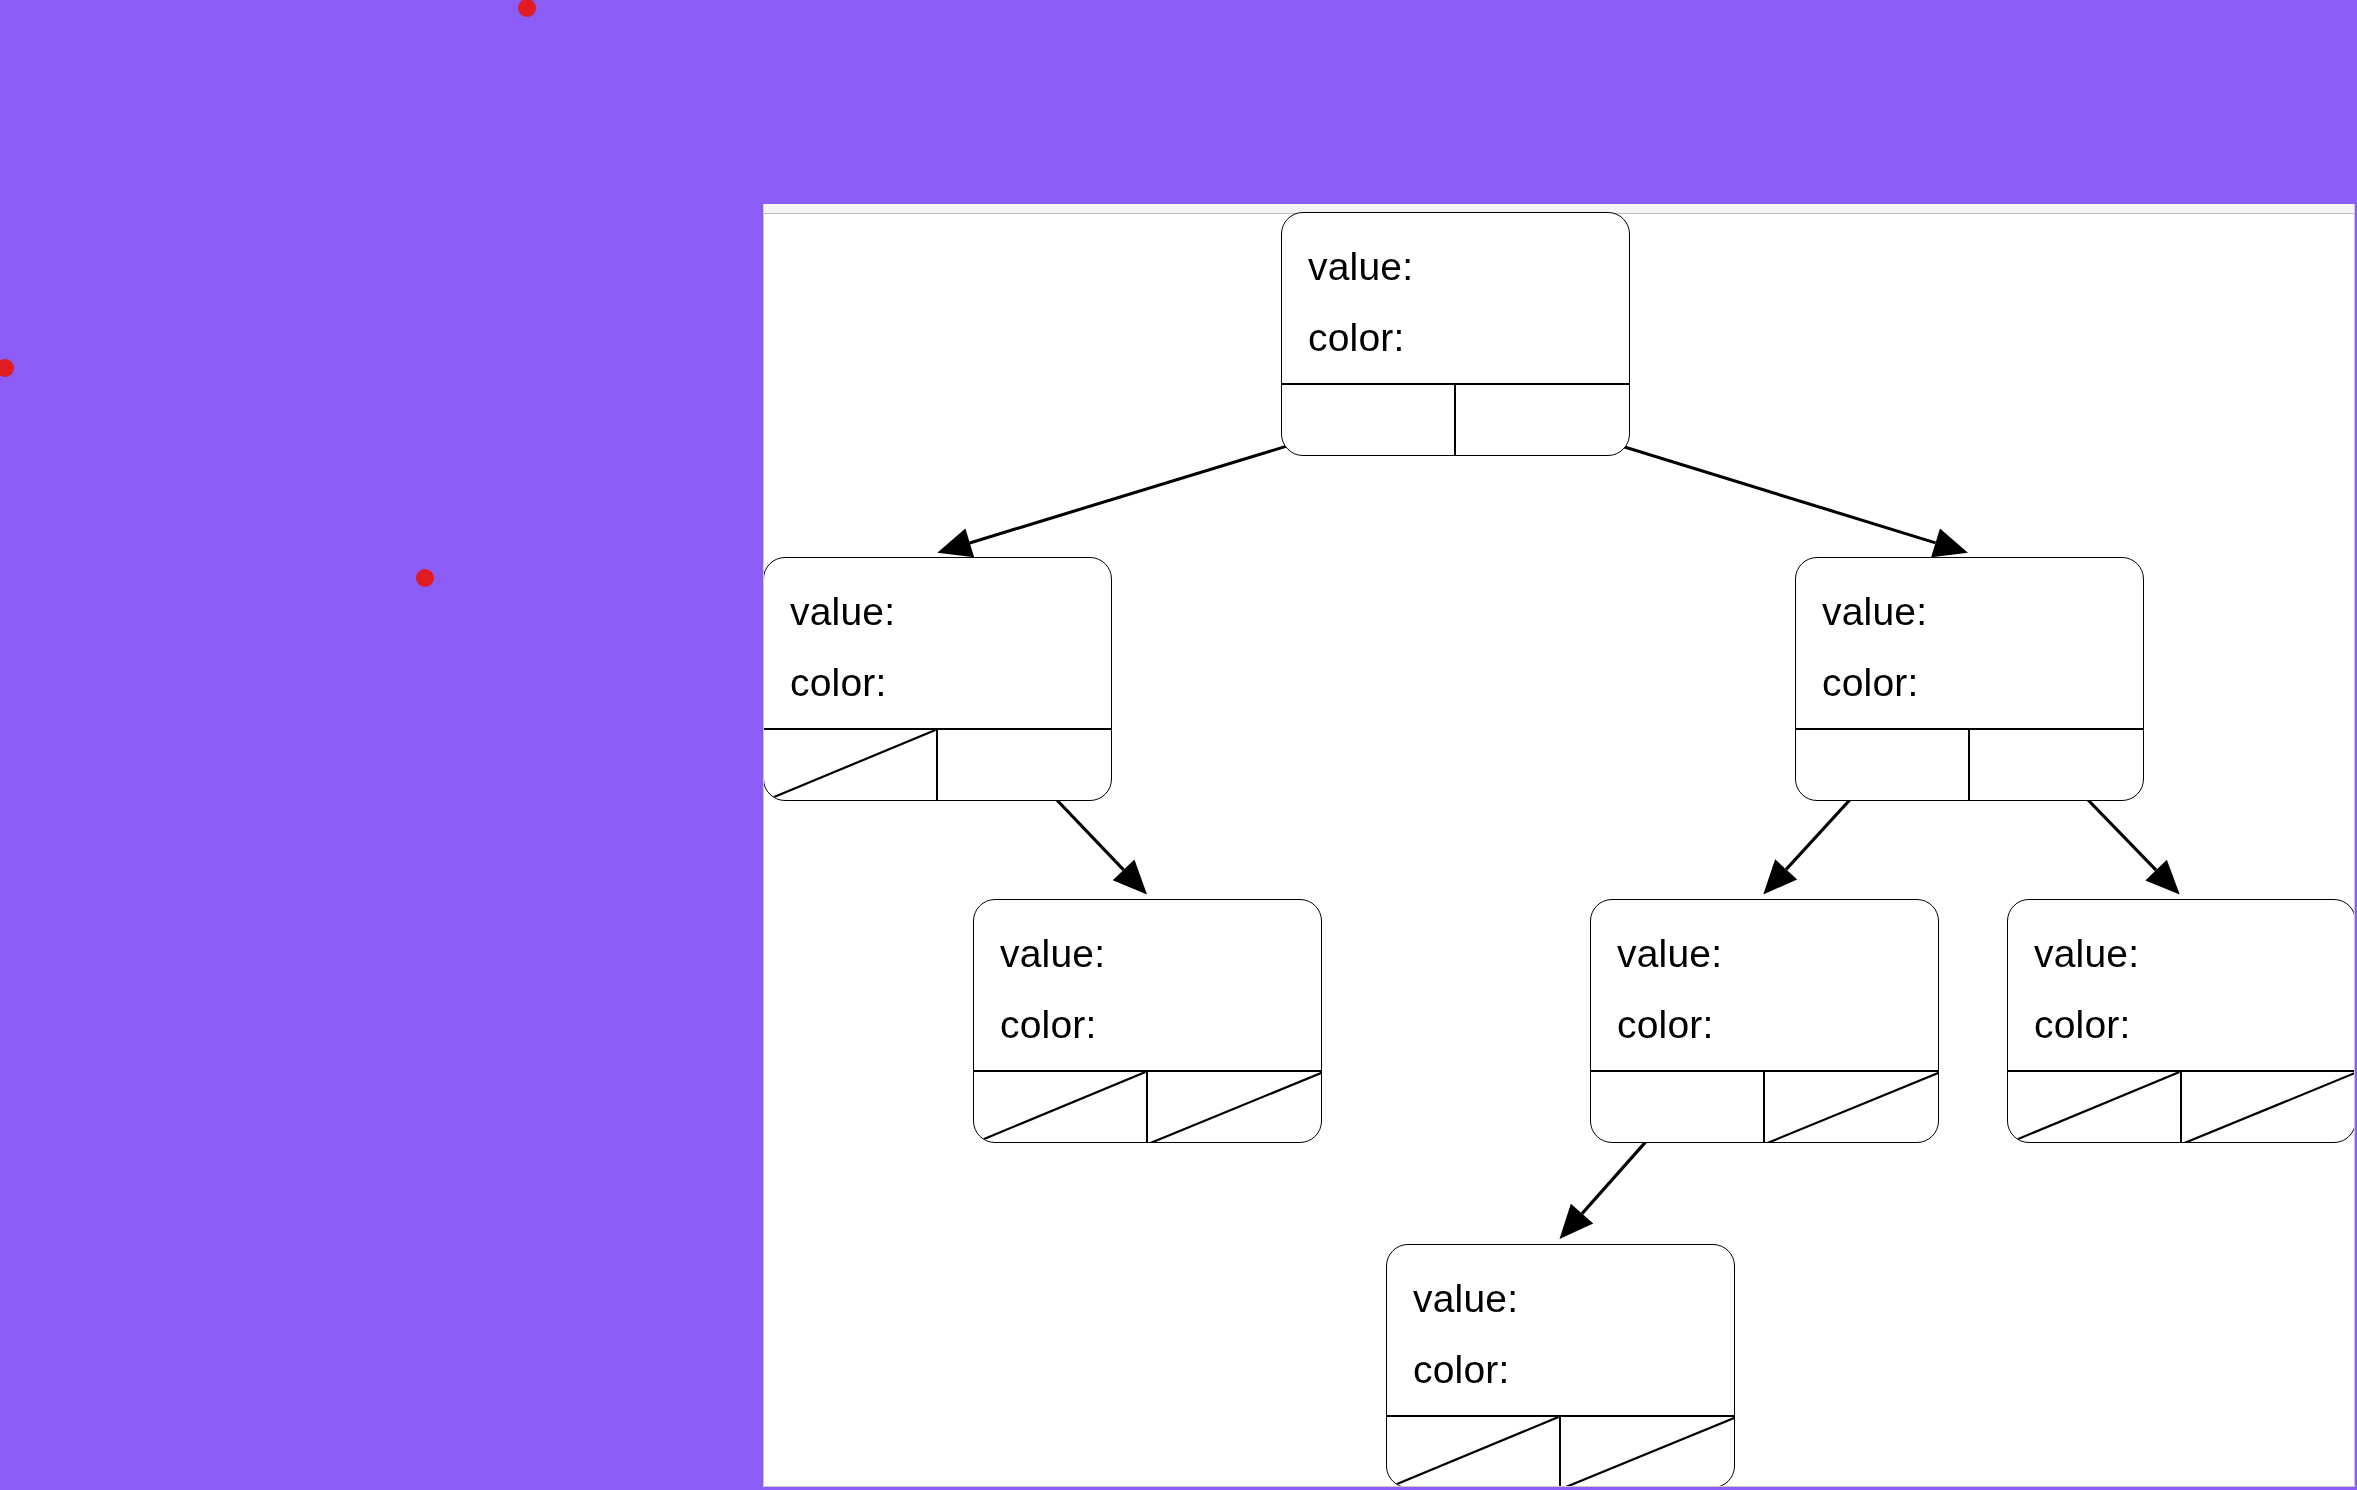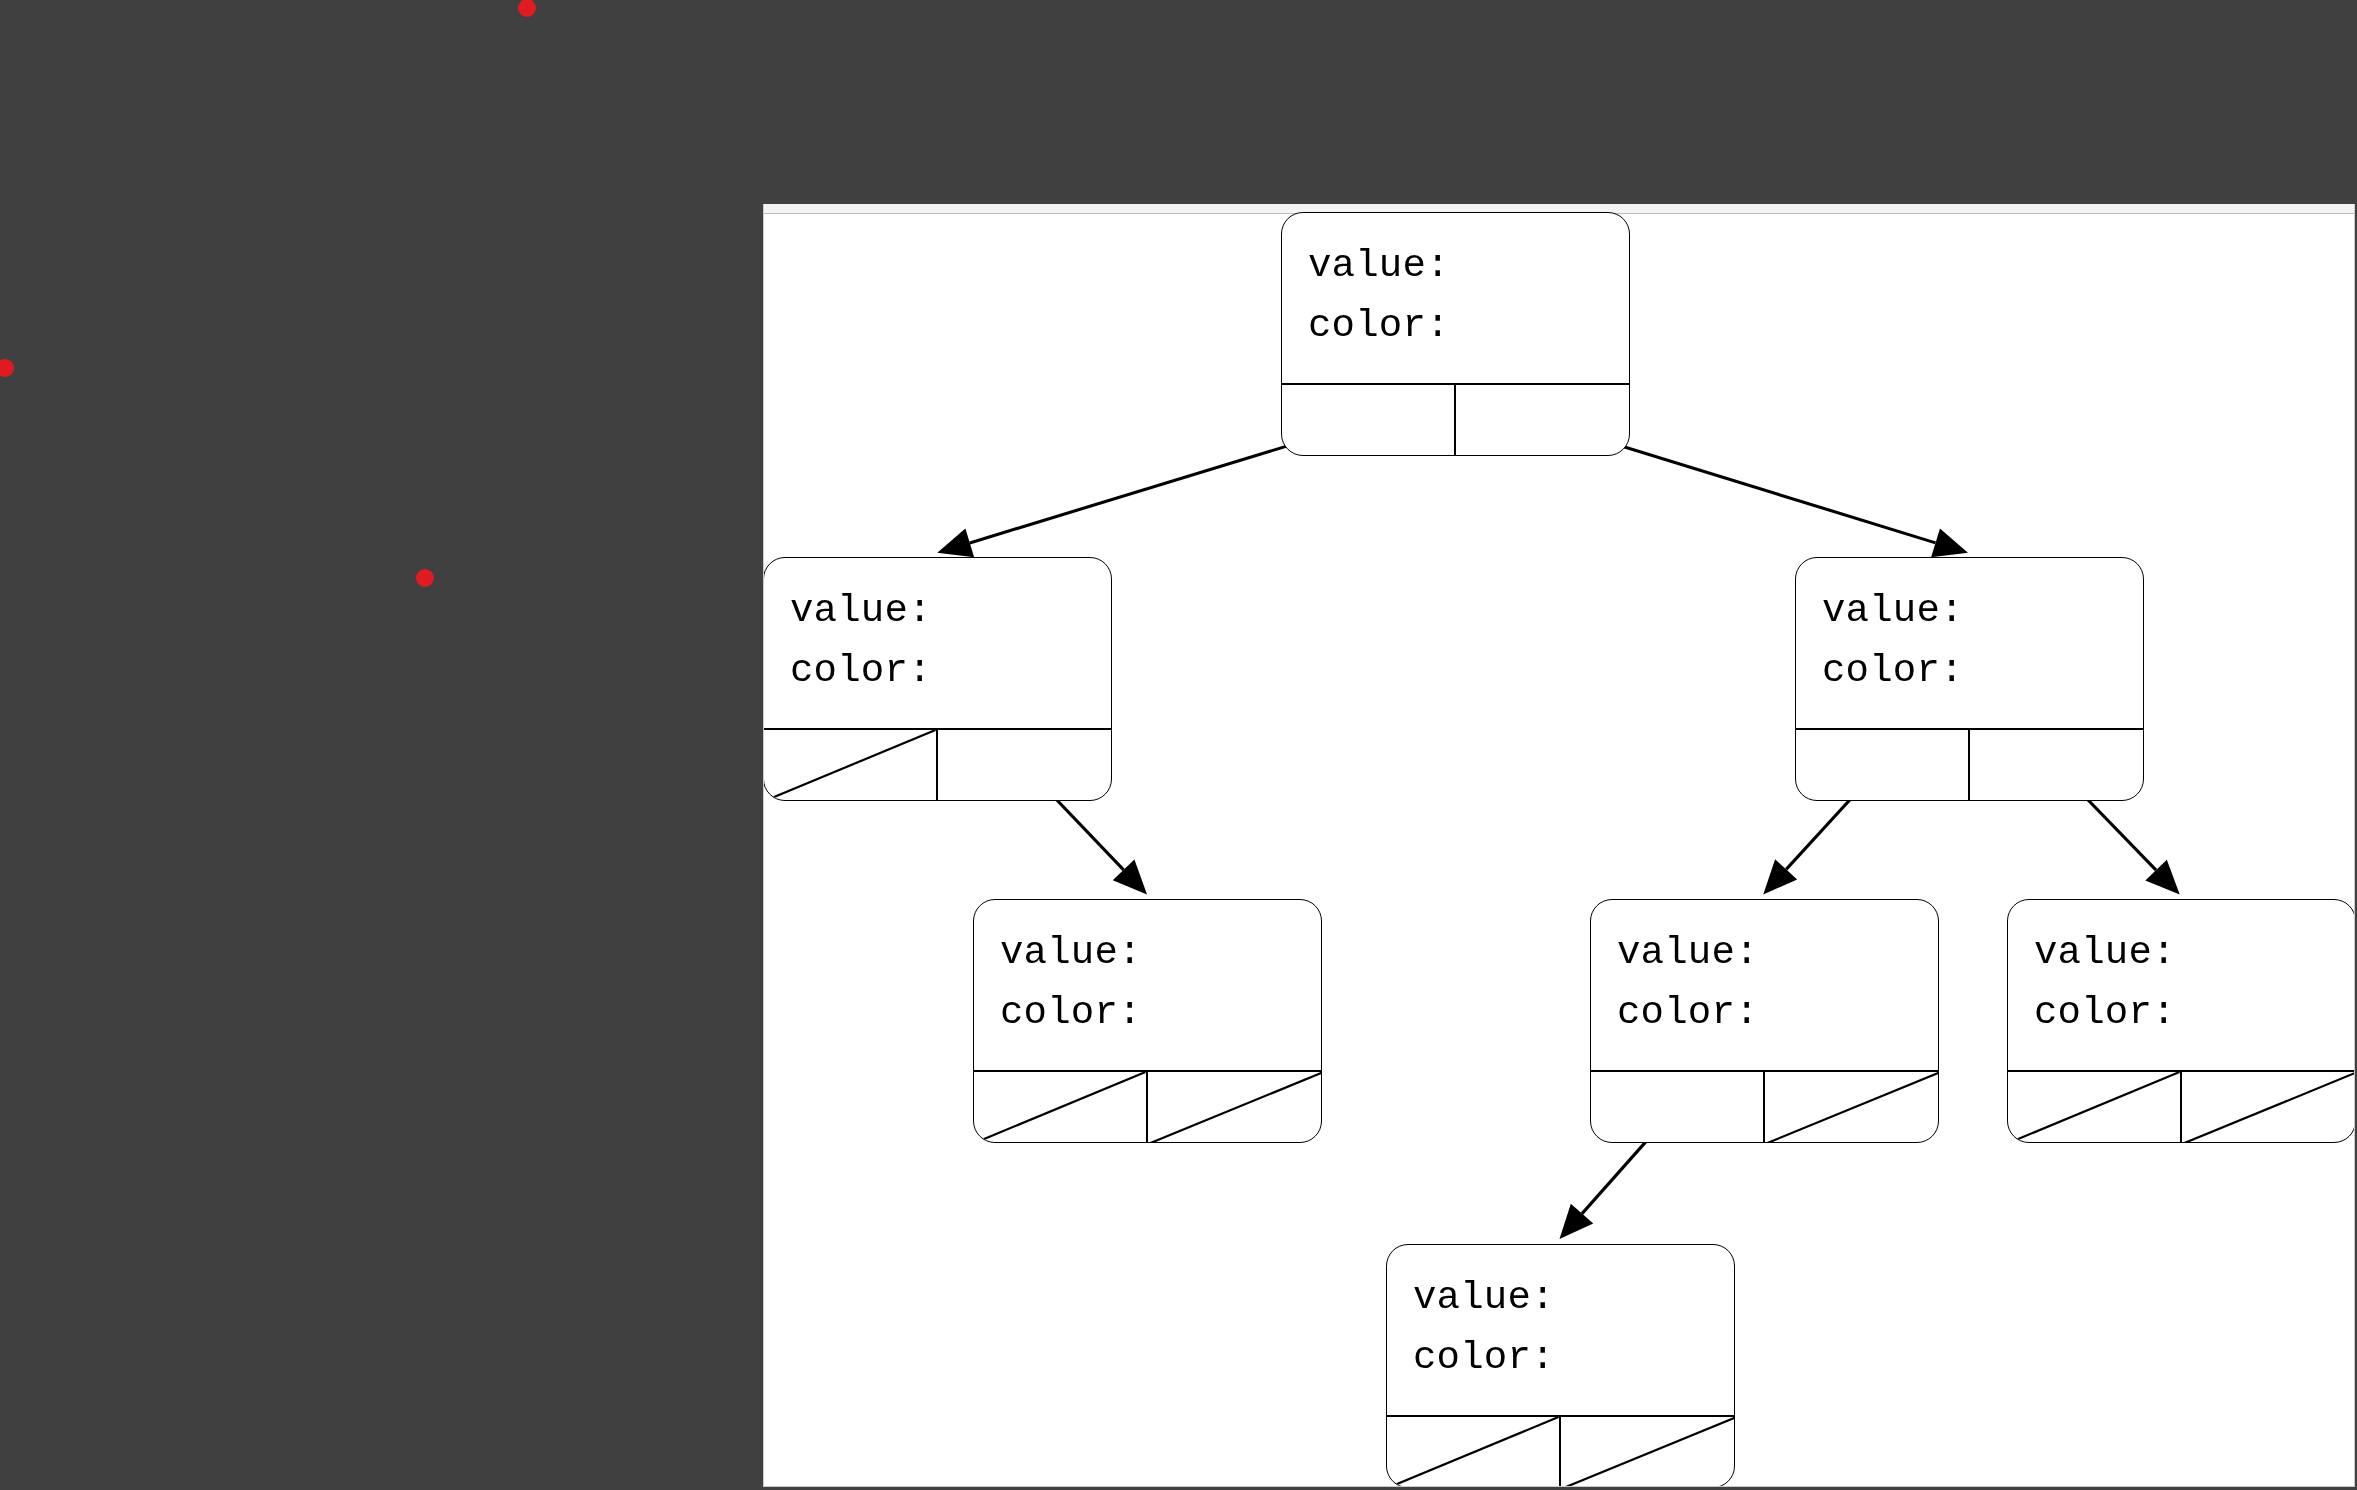--- a/index.html
+++ b/index.html
@@ -4,23 +4,23 @@
 <style>
   html, body {
     margin: 0;
     padding: 0;
     background: #000000;
   }
   #root-stage {
     position: relative;
     width: 2357px;
     height: 1490px;
-    background: #404040;
+    background: #8b5cf6;
     overflow: hidden;
-    font-family: Liberation Mono, monospace;
+    font-family: Liberation Sans, sans-serif;
   }
   
   .marker-dot {
     position: absolute;
     border-radius: 50%;
     background: #e01b22;
   }
   
   #canvas-panel {
     position: absolute;
@@ -63,21 +63,21 @@
   .node-field {
     position: absolute;
     left: 26px;
     white-space: nowrap;
     color: #000000;
     font-size: 39px;
     line-height: 1;
     letter-spacing: 0.2px;
   }
   .node-field.field-value { top: 34px; }
-  .node-field.field-color { top: 94px; }
+  .node-field.field-color { top: 105px; }
 
   .ptr-row {
     position: absolute;
     left: -2px;
     right: -2px;
     bottom: -2px;
     height: 72px;
     border-top: 2.4px solid #000000;
   }
   .ptr-cell {

